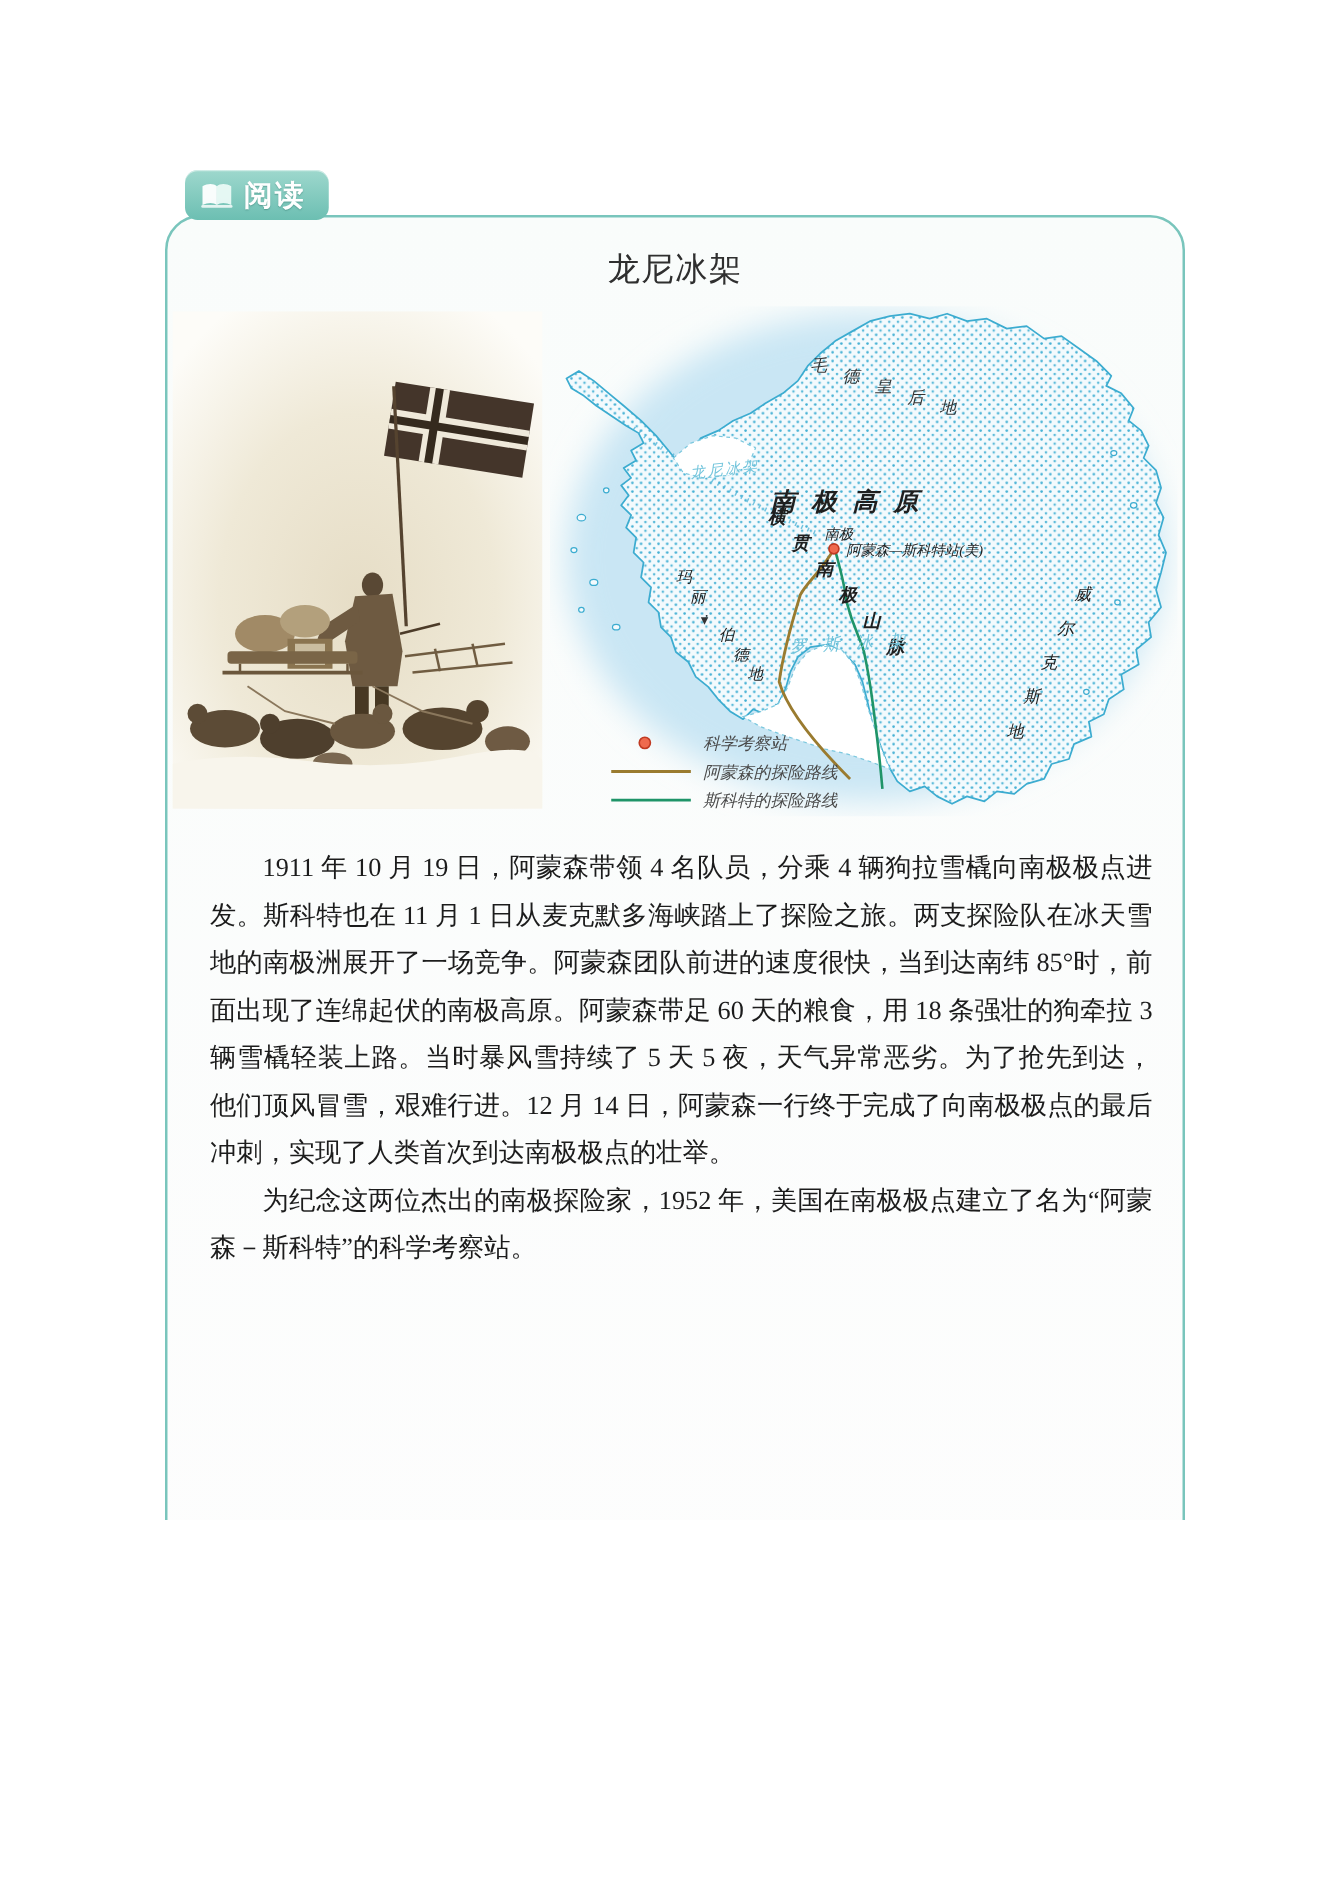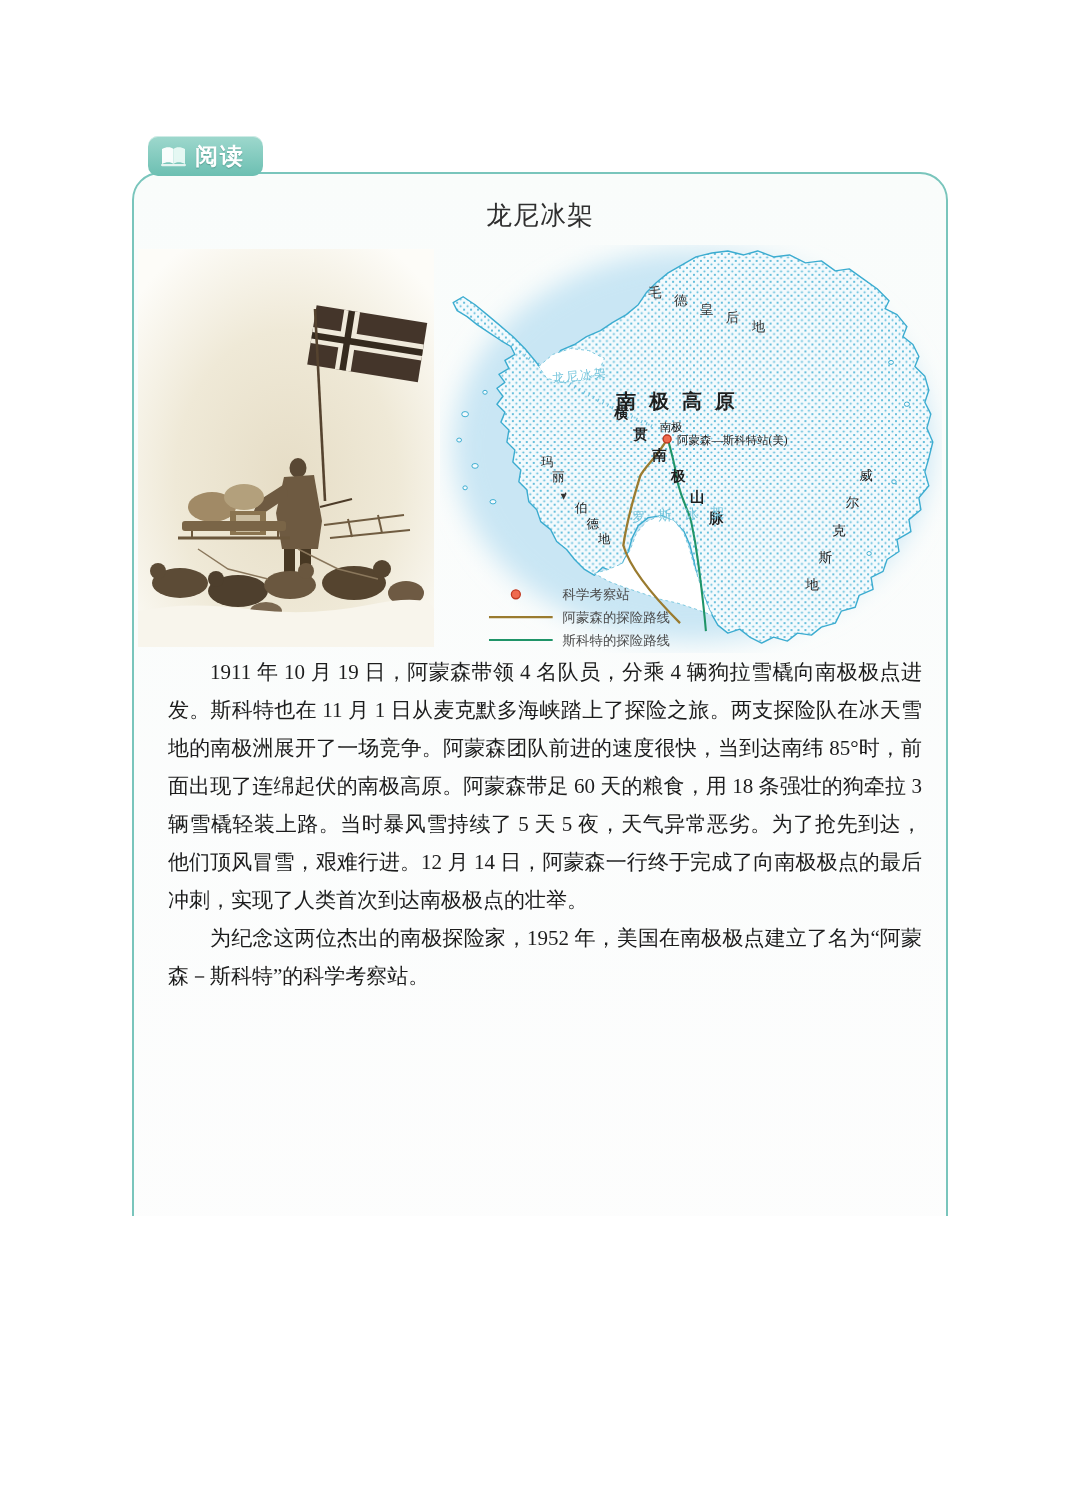--- a/index.html
+++ b/index.html
@@ -32,29 +32,29 @@
   }
   .para{
     margin:0;padding:0 24px 0 34px;font-size:21px;line-height:38px;
     text-indent:2em;text-align:justify;color:#1c1c1c;
   }
   .figures-row{
     display:flex;justify-content:space-between;align-items:flex-start;
     padding:0 4px;margin-top:12px;height:408px;
   }
   .photo-fig{width:296px;height:398px;margin-top:4px;}
-  .map-fig{width:502px;height:408px;}
+  .map-fig{width:502px;height:408px;font-style:italic;}
   .captions-row{display:flex;justify-content:space-between;padding:0 4px;margin-top:6px;}
   .fig-caption{
     font-family:"Liberation Sans","DejaVu Sans",sans-serif;
     font-size:20px;font-weight:bold;color:#262626;text-align:center;
   }
   .fig-caption.photo{width:296px;}
   .fig-caption.map{width:502px;}
-  .para.p2{}
+  .para.p2{margin-top:22px;}
   
   .footer{
     position:absolute;left:84px;top:1392px;display:flex;align-items:center;gap:18px;
   }
   .pagenum-circle{
     width:48px;height:48px;border:2px dotted #a9d0da;border-radius:50%;
     border-left-color:transparent;border-bottom-color:transparent;
     display:flex;align-items:center;justify-content:center;box-sizing:border-box;
   }
   .pagenum{font-size:22px;color:#333;}

